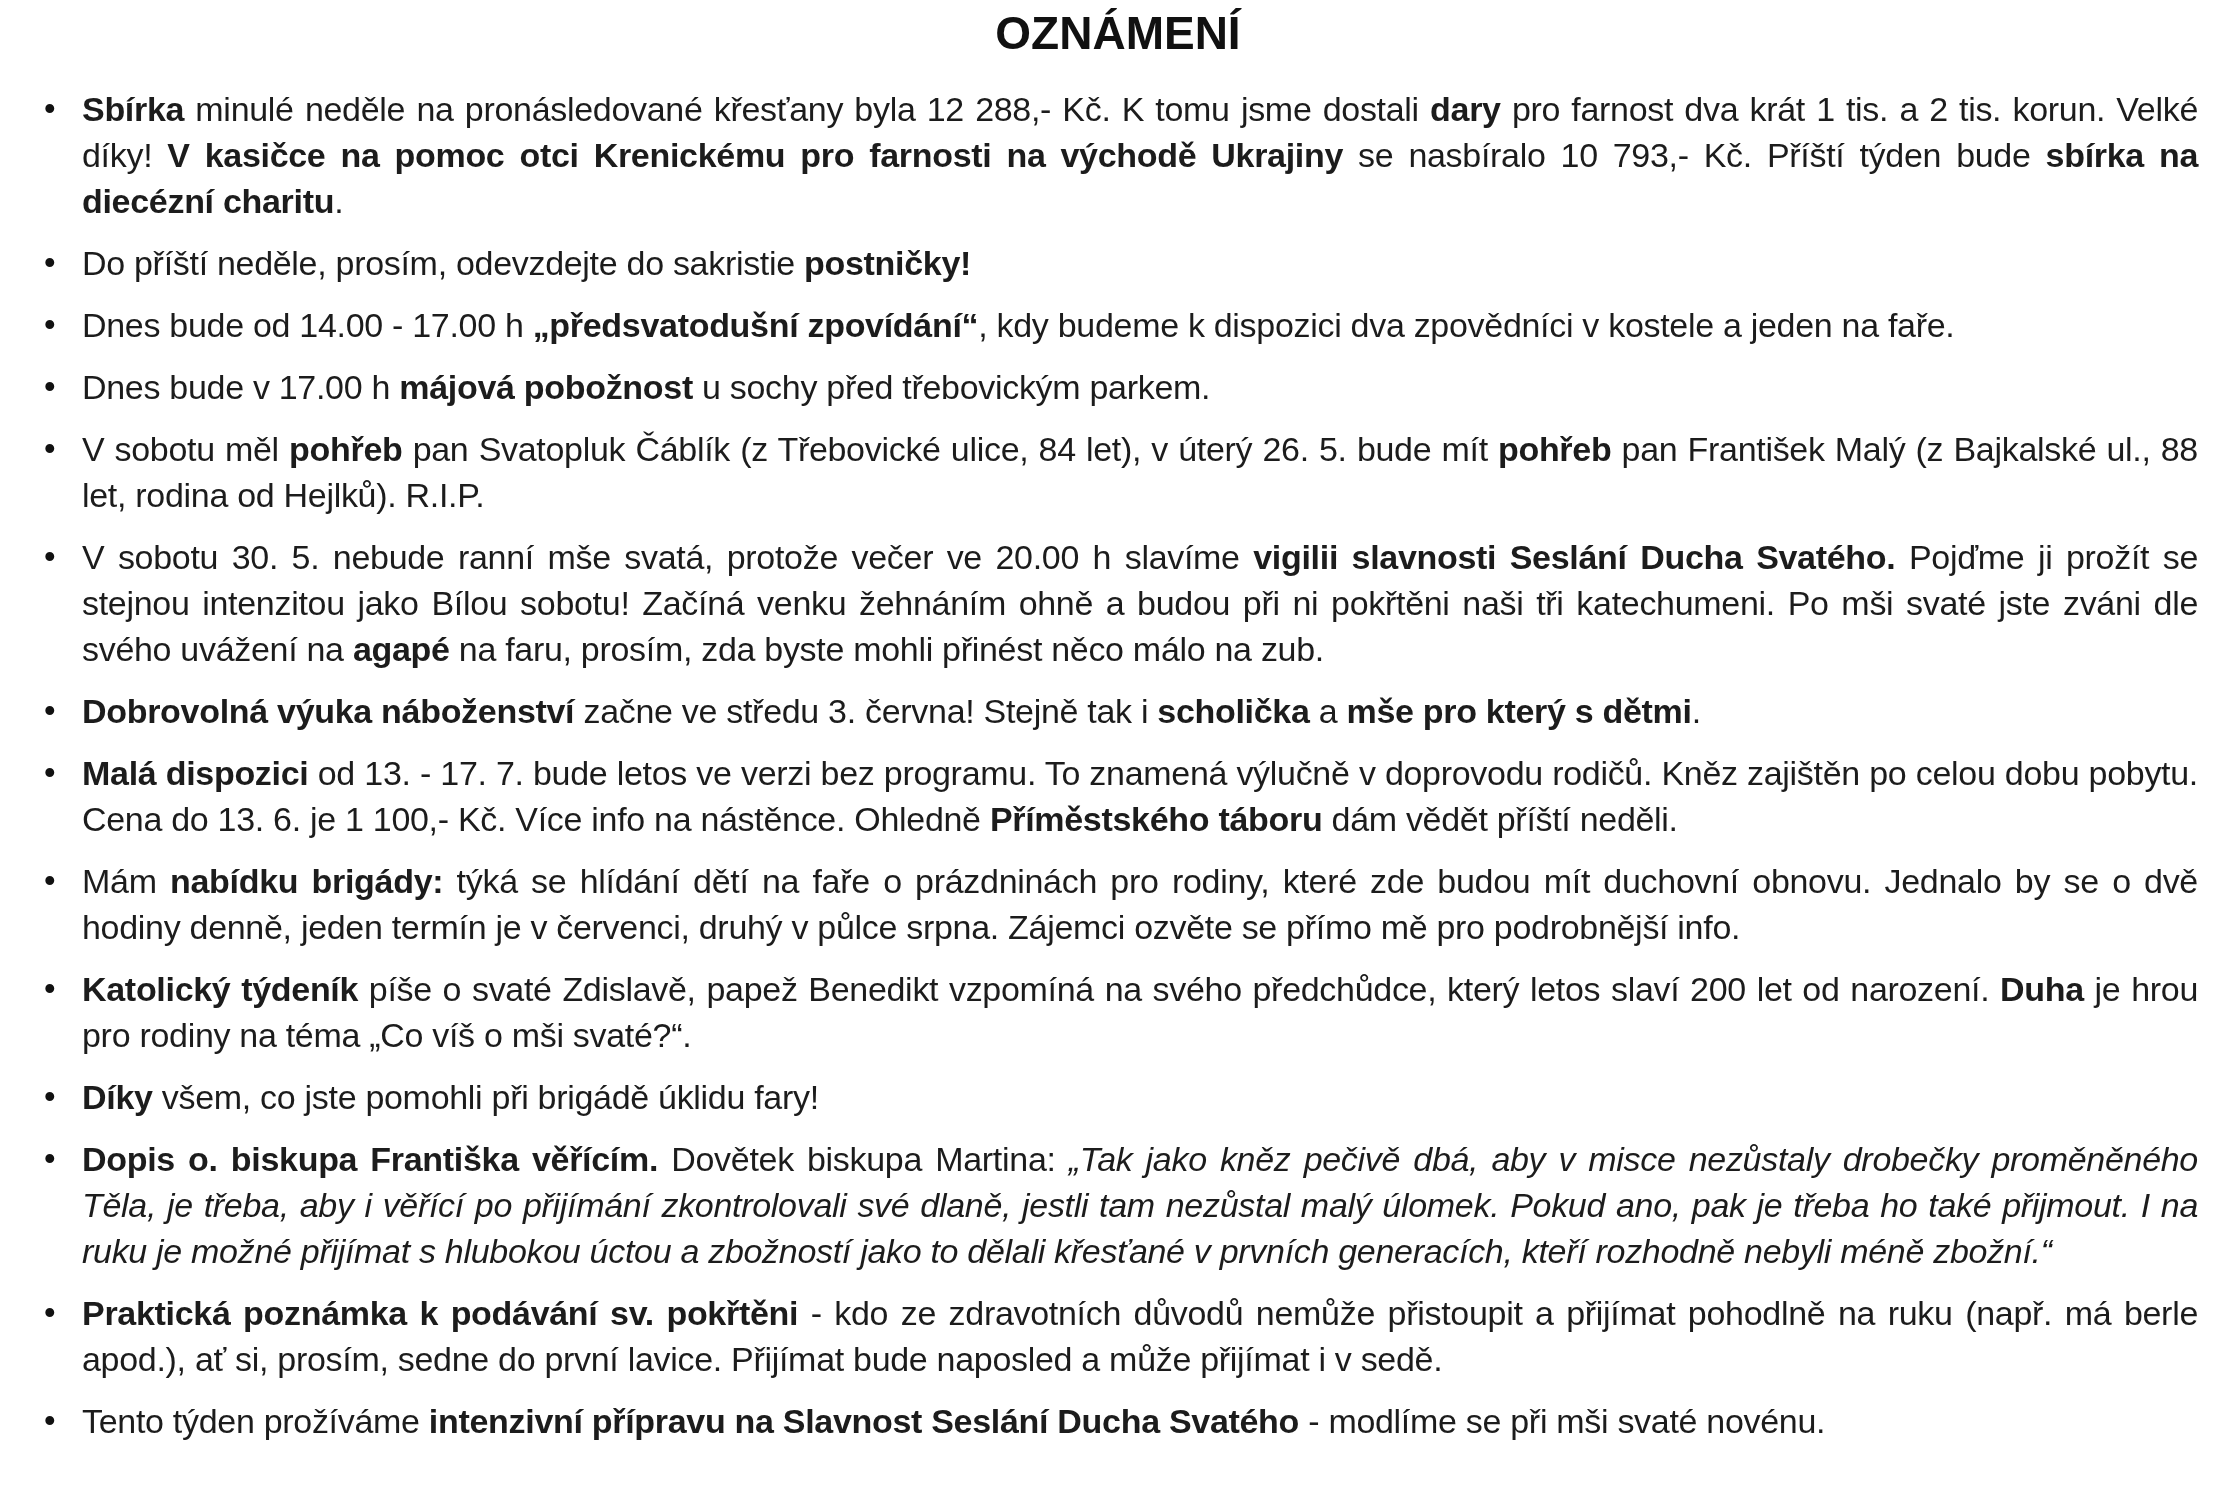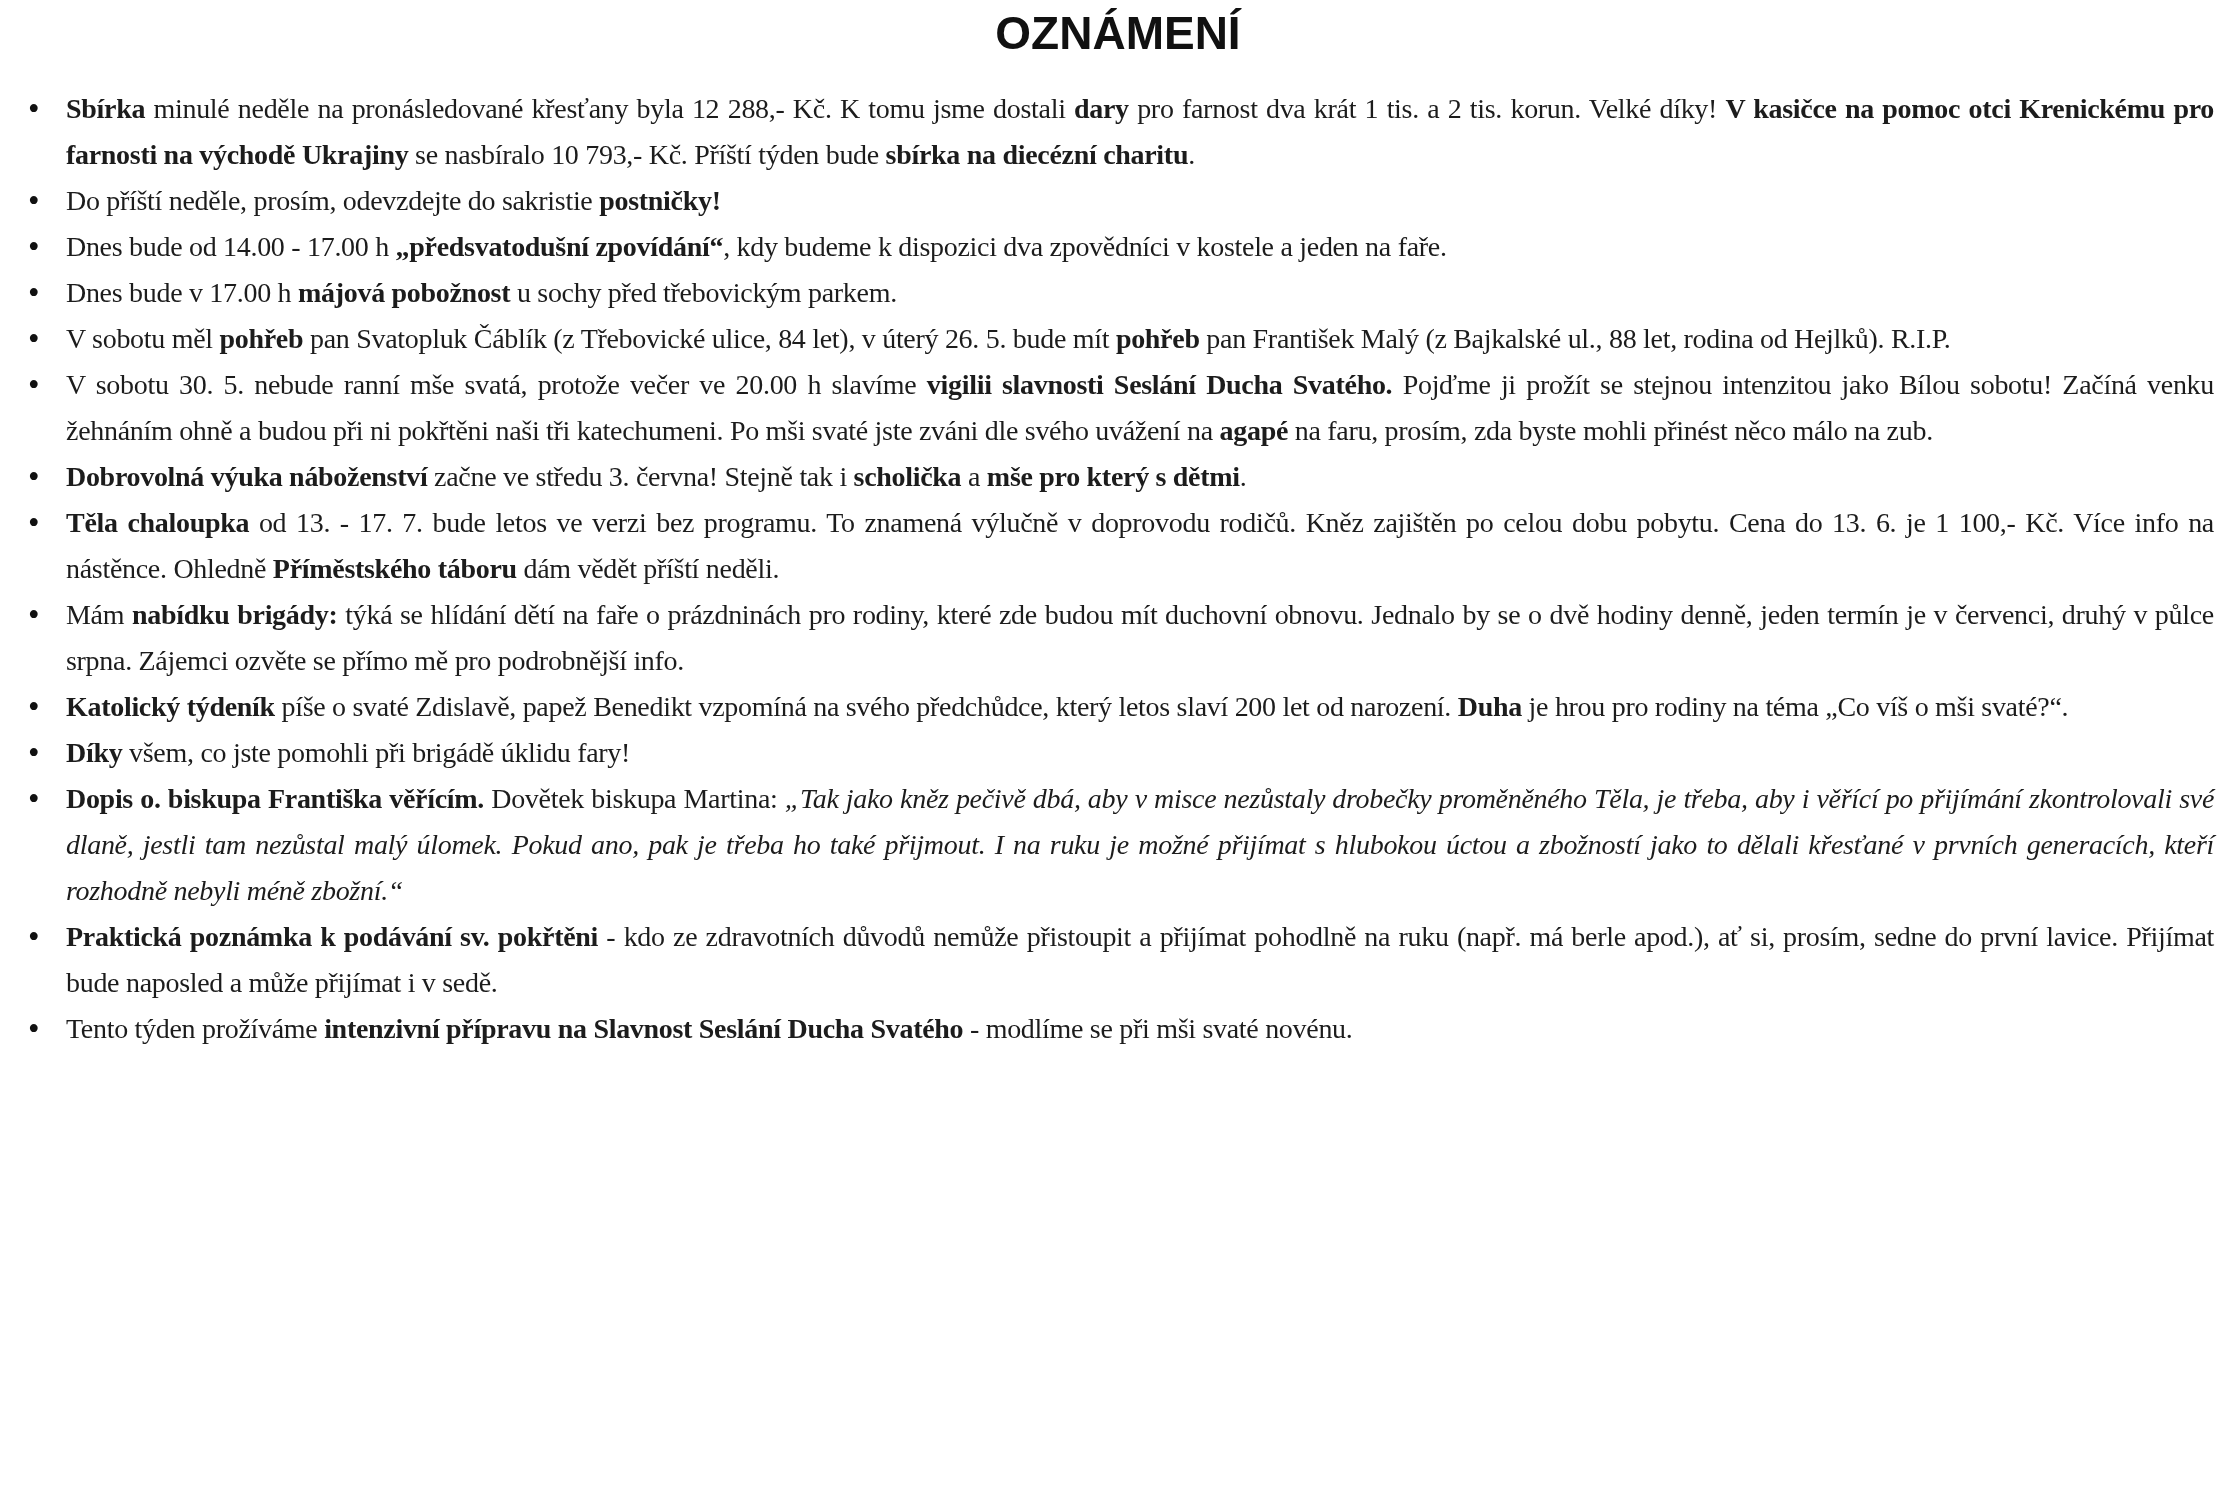--- a/index.html
+++ b/index.html
@@ -28,26 +28,25 @@
     margin: 0 0 26px 0;
     color: #111111;
   }
   ul.announcements {
     list-style: none;
     margin: 0;
     padding: 0 0 0 44px;
   }
   ul.announcements li {
     position: relative;
-    font-size: 28px;
+    font-size: 34px;
     line-height: 46px;
     letter-spacing: -0.3px;
     text-align: justify;
-    margin: 0;
-    font-family: Liberation Serif, serif;
+    margin: 16px;
   }
   ul.announcements li::before {
     content: "\2022";
     position: absolute;
     left: -38px;
     top: 0;
     font-size: 33px;
     line-height: 46px;
     color: #111111;
   }
@@ -60,21 +59,21 @@
 <div class="page">
   <h1 class="title">OZNÁMENÍ</h1>
   <ul class="announcements">
       <li><span class="b">Sbírka</span><span> minulé neděle na pronásledované křesťany byla 12 288,- Kč. K tomu jsme dostali </span><span class="b">dary</span><span> pro farnost dva krát 1 tis. a 2 tis. korun. Velké díky! </span><span class="b">V kasičce na pomoc otci Krenickému pro farnosti na východě Ukrajiny</span><span> se nasbíralo 10 793,- Kč. Příští týden bude </span><span class="b">sbírka na diecézní charitu</span><span>.</span></li>
       <li><span>Do příští neděle, prosím, odevzdejte do sakristie </span><span class="b">postničky!</span></li>
       <li><span>Dnes bude od 14.00 - 17.00 h </span><span class="b">„předsvatodušní zpovídání“</span><span>, kdy budeme k dispozici dva zpovědníci v kostele a jeden na faře.</span></li>
       <li><span>Dnes bude v 17.00 h </span><span class="b">májová pobožnost</span><span> u sochy před třebovickým parkem.</span></li>
       <li><span>V sobotu měl </span><span class="b">pohřeb</span><span> pan Svatopluk Čáblík (z Třebovické ulice, 84 let), v úterý 26. 5. bude mít </span><span class="b">pohřeb</span><span> pan František Malý (z Bajkalské ul., 88 let, rodina od Hejlků). R.I.P.</span></li>
       <li><span>V sobotu 30. 5. nebude ranní mše svatá, protože večer ve 20.00 h slavíme </span><span class="b">vigilii slavnosti Seslání Ducha Svatého.</span><span> Pojďme ji prožít se stejnou intenzitou jako Bílou sobotu! Začíná venku žehnáním ohně a budou při ni pokřtěni naši tři katechumeni. Po mši svaté jste zváni dle svého uvážení na </span><span class="b">agapé</span><span> na faru, prosím, zda byste mohli přinést něco málo na zub.</span></li>
       <li><span class="b">Dobrovolná výuka náboženství</span><span> začne ve středu 3. června! Stejně tak i </span><span class="b">scholička</span><span> a </span><span class="b">mše pro který s dětmi</span><span>.</span></li>
-      <li><span class="b">Těla chaloupka</span><span> od 13. - 17. 7. bude letos ve verzi bez programu. To znamená výlučně v doprovodu rodičů. Kněz zajištěn po celou dobu pobytu. Cena do 13. 6. je 1 100,- Kč. Více info na nástěnce. Ohledně </span><span class="b">Příměstského táboru</span><span> dám vědět příští neděli.</span></li>
+      <li><span class="b">Malá dispozici</span><span> od 13. - 17. 7. bude letos ve verzi bez programu. To znamená výlučně v doprovodu rodičů. Kněz zajištěn po celou dobu pobytu. Cena do 13. 6. je 1 100,- Kč. Více info na nástěnce. Ohledně </span><span class="b">Příměstského táboru</span><span> dám vědět příští neděli.</span></li>
       <li><span>Mám </span><span class="b">nabídku brigády:</span><span> týká se hlídání dětí na faře o prázdninách pro rodiny, které zde budou mít duchovní obnovu. Jednalo by se o dvě hodiny denně, jeden termín je v červenci, druhý v půlce srpna. Zájemci ozvěte se přímo mě pro podrobnější info.</span></li>
       <li><span class="b">Katolický týdeník</span><span> píše o svaté Zdislavě, papež Benedikt vzpomíná na svého předchůdce, který letos slaví 200 let od narození. </span><span class="b">Duha</span><span> je hrou pro rodiny na téma „Co víš o mši svaté?“.</span></li>
       <li><span class="b">Díky</span><span> všem, co jste pomohli při brigádě úklidu fary!</span></li>
       <li><span class="b">Dopis o. biskupa Františka věřícím.</span><span> Dovětek biskupa Martina: </span><span class="i">„Tak jako kněz pečivě dbá, aby v misce nezůstaly drobečky proměněného Těla, je třeba, aby i věřící po přijímání zkontrolovali své dlaně, jestli tam nezůstal malý úlomek. Pokud ano, pak je třeba ho také přijmout. I na ruku je možné přijímat s hlubokou úctou a zbožností jako to dělali křesťané v prvních generacích, kteří rozhodně nebyli méně zbožní.“</span></li>
       <li><span class="b">Praktická poznámka k podávání sv. pokřtěni</span><span> - kdo ze zdravotních důvodů nemůže přistoupit a přijímat pohodlně na ruku (např. má berle apod.), ať si, prosím, sedne do první lavice. Přijímat bude naposled a může přijímat i v sedě.</span></li>
       <li><span>Tento týden prožíváme </span><span class="b">intenzivní přípravu na Slavnost Seslání Ducha Svatého</span><span> - modlíme se při mši svaté novénu.</span></li>
     </ul>
 </div>
 
 </body></html>

